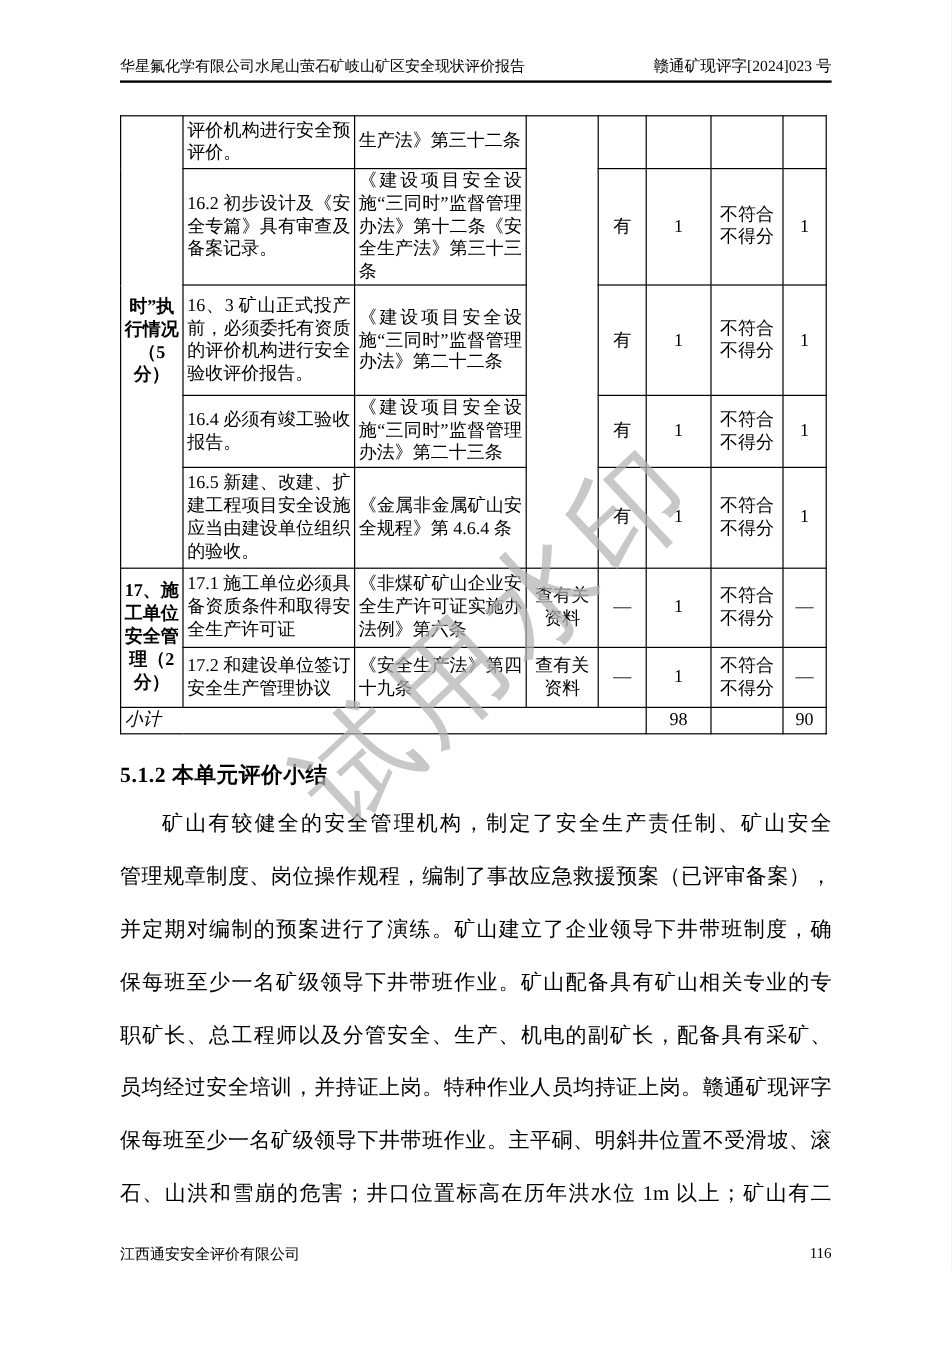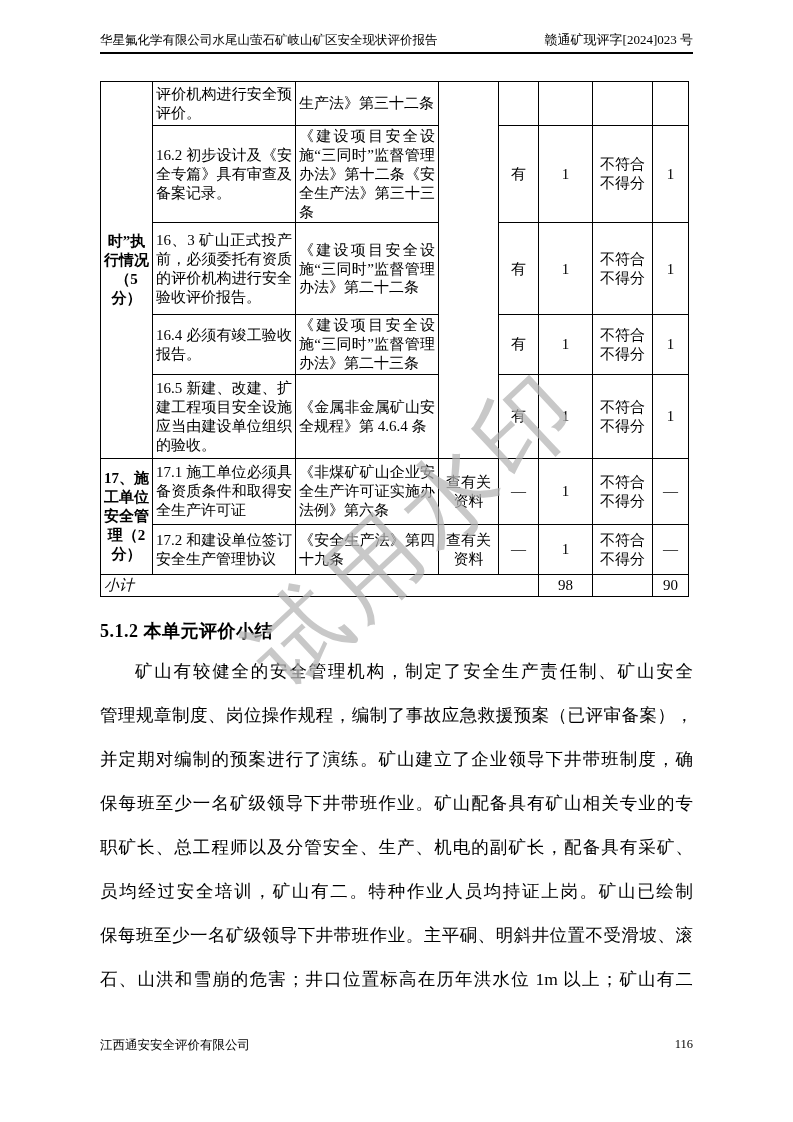--- a/index.html
+++ b/index.html
@@ -6,21 +6,21 @@
   html,body { background:#e8e8e8; }
   .page {
     position:relative; width:793px; height:1122px; margin:0 auto;
     background:#ffffff; color:#000;
     font-family:"Liberation Serif","DejaVu Serif",serif;
     overflow:hidden;
   }
   .content { position:absolute; left:100px; top:0; width:593px; }
 
   
-  .header { display:flex; justify-content:space-between; align-items:flex-end; padding-top:31px; }
+  .header { display:flex; justify-content:space-between; align-items:flex-end; padding-top:46px; }
   .header-left { font-size:12.5px; }
   .header-right { font-size:13px; }
   .header-rule { border-top:2px solid #000; margin-top:3px; }
 
   
   table.eval { border-collapse:collapse; table-layout:fixed; width:588px; margin-top:27px; }
   table.eval td {
     border:1px solid #000; vertical-align:middle;
     padding:1px 3px; font-size:15px; line-height:1.26;
     overflow:hidden; word-break:break-all;
@@ -152,21 +152,21 @@
     </table>
 
     <div class="section-heading">5.1.2 本单元评价小结</div>
 
     <div class="para">
       <div class="pline indent">矿山有较健全的安全管理机构，制定了安全生产责任制、矿山安全</div>
       <div class="pline">管理规章制度、岗位操作规程，编制了事故应急救援预案（已评审备案），</div>
       <div class="pline">并定期对编制的预案进行了演练。矿山建立了企业领导下井带班制度，确</div>
       <div class="pline">保每班至少一名矿级领导下井带班作业。矿山配备具有矿山相关专业的专</div>
       <div class="pline">职矿长、总工程师以及分管安全、生产、机电的副矿长，配备具有采矿、</div>
-      <div class="pline">员均经过安全培训，矿山有二。特种作业人员均持证上岗。矿山已绘制</div>
+      <div class="pline">员均经过安全培训，并持证上岗。特种作业人员均持证上岗。赣通矿现评字</div>
       <div class="pline">保每班至少一名矿级领导下井带班作业。主平硐、明斜井位置不受滑坡、滚</div>
       <div class="pline">石、山洪和雪崩的危害；井口位置标高在历年洪水位 1m 以上；矿山有二</div>
     </div>
 
   </div>
 
   <div class="footer">
     <span class="footer-company">江西通安安全评价有限公司</span>
     <span class="page-number">116</span>
   </div>

